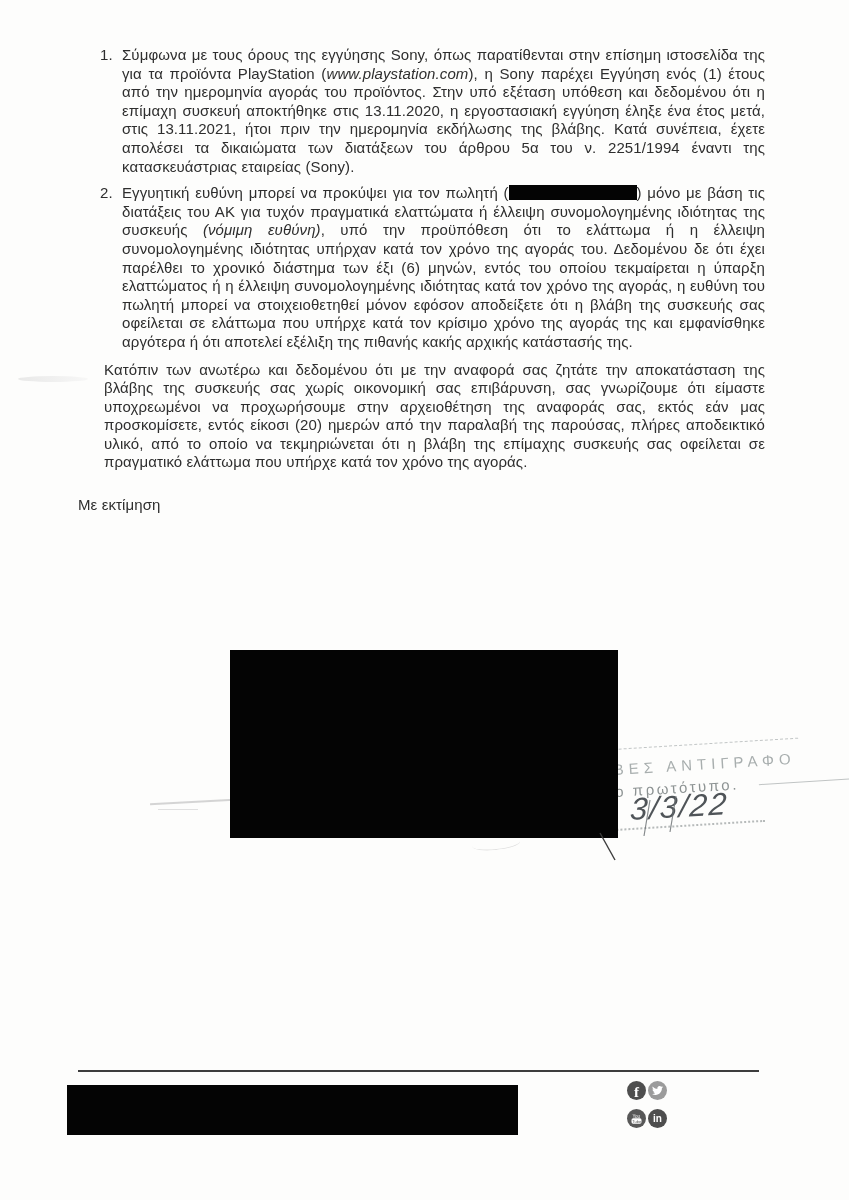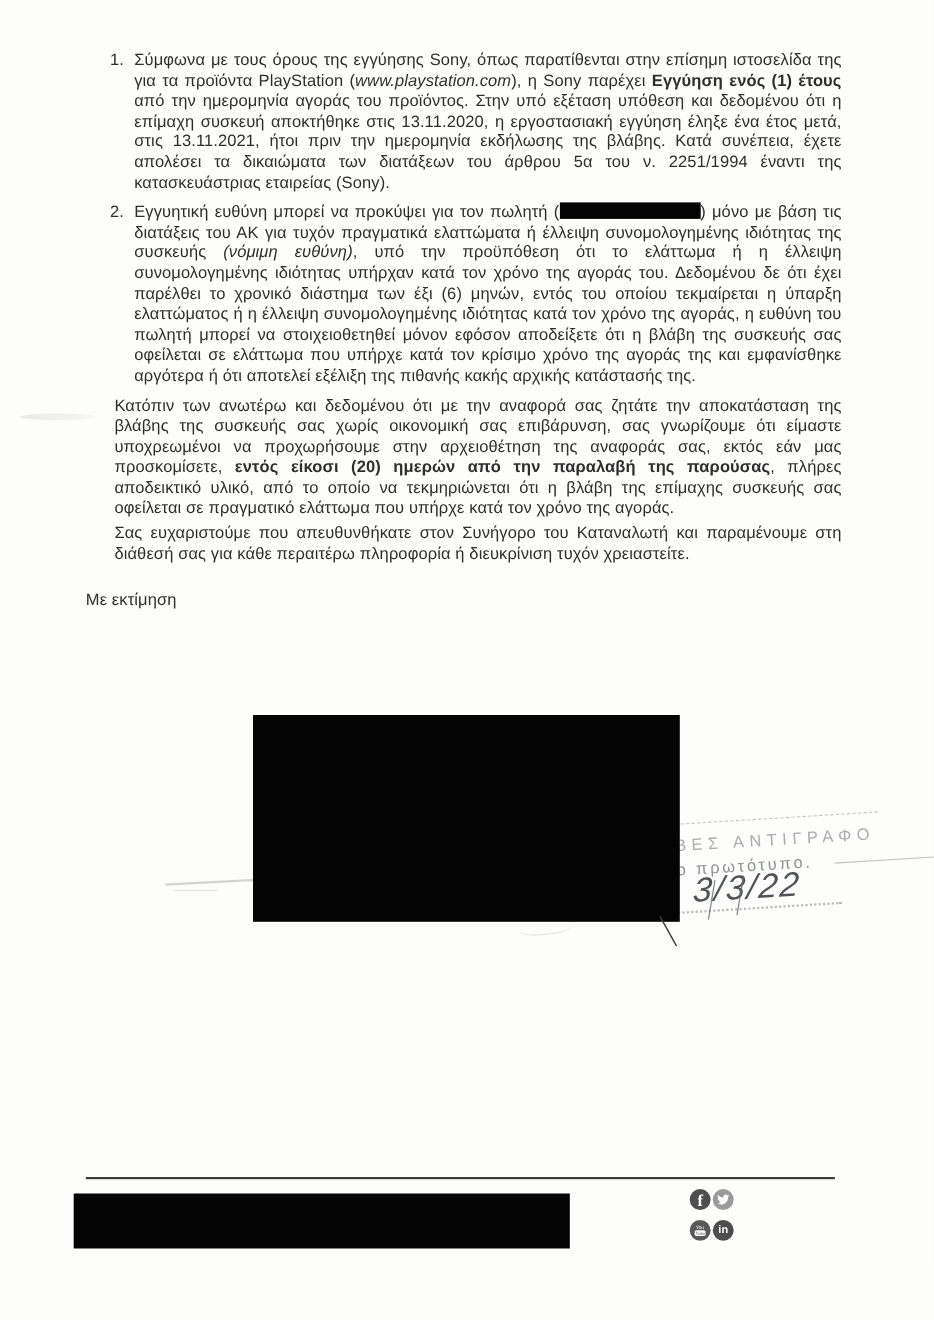--- a/index.html
+++ b/index.html
@@ -19,21 +19,21 @@
     font-size:15px; line-height:18.6px; text-align:justify;
     letter-spacing:0.1px;
   }
   .li { display:flex; }
   .li + .li { margin-top:8px; }
   .li .num { flex:0 0 44px; padding-left:22px; text-align:left; }
   .li .li-text { flex:1; }
   .para { margin-top:5px;margin-left:26px; }
   .para.tight { margin-top:4px; }
   .gap-before { margin-top:9px; }
-  b { font-weight:bold; }
+  b { font-weight:normal; }
   i { font-style:italic;margin-top:32px; }
   .ul { text-underline-offset:2px; }
   .closing { margin-top:24px; text-align:left; }
   
   .redact-inline {
     display:inline-block; width:128px; height:15px;
     background:#040404; vertical-align:-2px;
   }
   .redact-big {
     position:absolute; left:230px; top:650px; width:388px; height:188px;
@@ -134,21 +134,20 @@
     </div>
 
     <div class="li">
       <div class="num">2.</div>
       <div class="li-text"><span>Εγγυητική ευθύνη μπορεί να προκύψει για τον πωλητή (</span><span class="redact-inline"></span><span>) μόνο με βάση τις διατάξεις του ΑΚ για τυχόν πραγματικά ελαττώματα ή έλλειψη συνομολογημένης ιδιότητας της συσκευής </span><i>(νόμιμη ευθύνη)</i><span>, υπό την προϋπόθεση ότι το ελάττωμα ή η έλλειψη συνομολογημένης ιδιότητας υπήρχαν κατά τον χρόνο της αγοράς του. Δεδομένου δε ότι έχει παρέλθει το χρονικό διάστημα των έξι (6) μηνών, εντός του οποίου τεκμαίρεται η ύπαρξη ελαττώματος ή η έλλειψη συνομολογημένης ιδιότητας κατά τον χρόνο της αγοράς, </span><span class="ul">η ευθύνη του πωλητή μπορεί να στοιχειοθετηθεί μόνον εφόσον αποδείξετε ότι η βλάβη της συσκευής σας οφείλεται σε ελάττωμα που υπήρχε κατά τον κρίσιμο χρόνο της αγοράς της και εμφανίσθηκε αργότερα ή ότι αποτελεί εξέλιξη της πιθανής κακής αρχικής κατάστασής της</span><span>.</span></div>
     </div>
 
     <p class="para gap-before"><span>Κατόπιν των ανωτέρω και δεδομένου ότι με την αναφορά σας ζητάτε την αποκατάσταση της βλάβης της συσκευής σας χωρίς οικονομική σας επιβάρυνση, σας γνωρίζουμε ότι είμαστε υποχρεωμένοι να προχωρήσουμε στην αρχειοθέτηση της αναφοράς σας, εκτός εάν μας προσκομίσετε, </span><b>εντός είκοσι (20) ημερών από την παραλαβή της παρούσας</b><span>, πλήρες αποδεικτικό υλικό, από το οποίο να τεκμηριώνεται ότι η βλάβη της επίμαχης συσκευής σας οφείλεται σε πραγματικό ελάττωμα που υπήρχε κατά τον χρόνο της αγοράς.</span></p>
 
 
-    <p class="para tight"><span>Σας ευχαριστούμε που απευθυνθήκατε στον Συνήγορο του Καταναλωτή και παραμένουμε στη διάθεσή σας για κάθε περαιτέρω πληροφορία ή διευκρίνιση τυχόν χρειαστείτε.</span></p>
 
     <p class="closing">Με εκτίμηση</p>
   </div>
 
   <div class="artifact smudge-left"></div>
   <div class="artifact pencil-left"></div>
   <div class="artifact pencil-left2"></div>
   <div class="artifact squiggle"></div>
 
   <div class="stamp">

